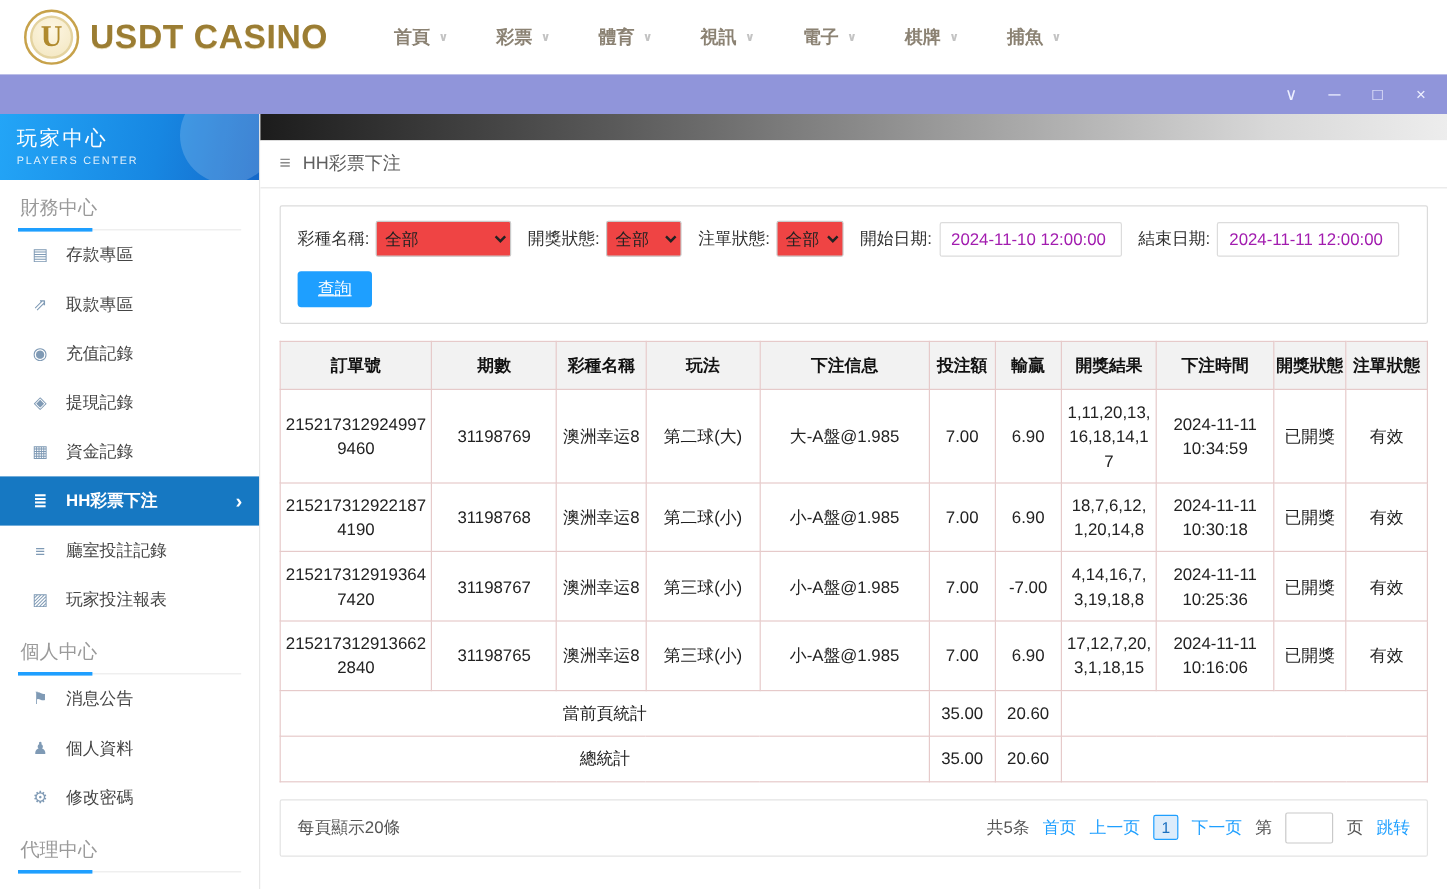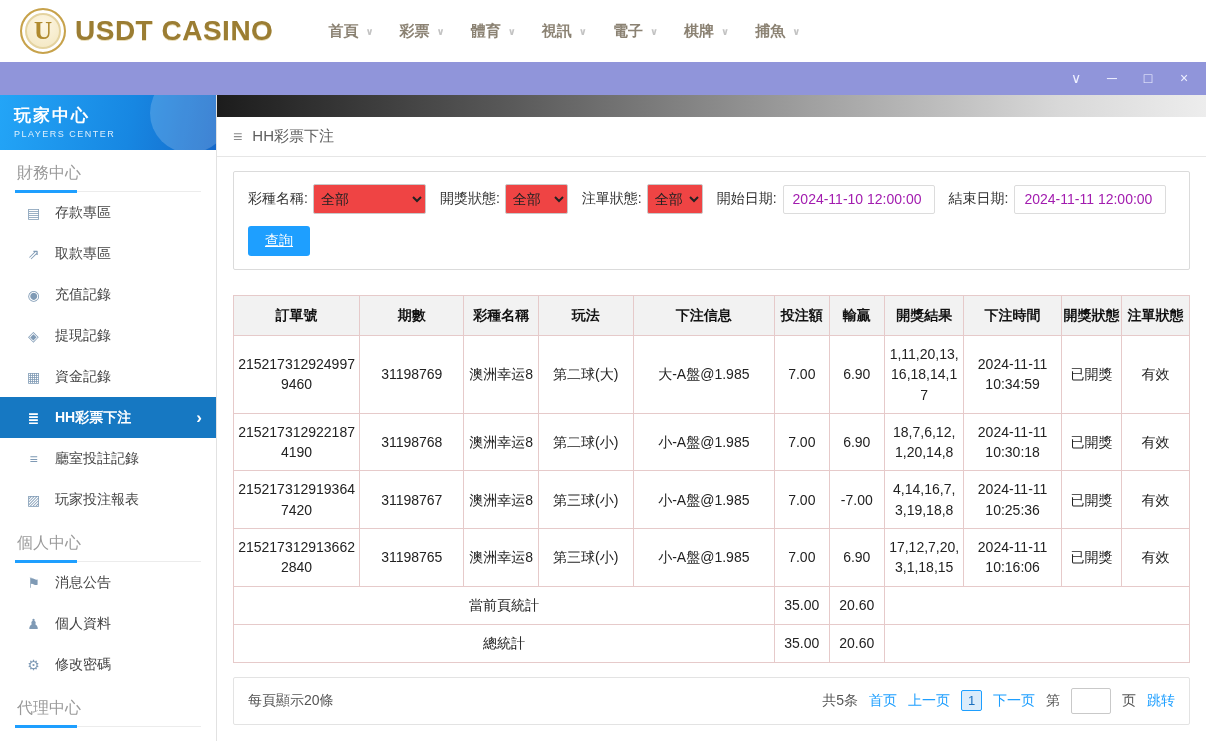--- a/index.html
+++ b/index.html
@@ -12,34 +12,34 @@
 
   
   .topnav{height:62px;display:flex;align-items:center;padding:0 20px;background:#fff;}
   .logo{display:flex;align-items:center;gap:9px;}
   .logo-circle{width:46px;height:46px;border-radius:50%;border:2px solid #c7a24b;
     box-shadow:inset 0 0 0 3px #fff,inset 0 0 0 5px #e4d3a0;
     display:flex;align-items:center;justify-content:center;color:#b08a2e;
     font-family:"Liberation Serif",serif;font-size:25px;font-weight:bold;
     background:radial-gradient(circle at 50% 35%,#fdf6e3,#f0e2b6);}
   .logo-text{font-size:28px;font-weight:bold;color:var(--brand-gold);letter-spacing:.5px;text-shadow:0 1px 0 #e8dcb8;}
-  .main-nav{display:flex;margin-left:55px;gap:26px;}
+  .main-nav{display:flex;margin-left:55px;gap:40px;}
   .nav-item{color:#8b8273;font-weight:bold;font-size:15px;display:flex;align-items:center;gap:7px;cursor:pointer;white-space:nowrap;}
   .nav-item .chev{color:#c3c3c3;font-size:10px;}
 
   
   .titlebar{height:33px;background:var(--titlebar);display:flex;align-items:center;justify-content:flex-end;padding-right:4px;}
   .win-btn{width:36px;text-align:center;color:#eef0ff;font-size:14px;cursor:pointer;line-height:33px;}
 
   
   .frame{display:flex;height:646px;}
   .sidebar{width:217px;background:#fff;border-right:1px solid #e2e2e2;overflow:hidden;flex:none;}
   .sb-header{height:55px;background:linear-gradient(100deg,#23a5f7 0%,#1787e2 60%,#1568c9 100%);color:#fff;padding:9px 14px;position:relative;overflow:hidden;}
   .sb-header::after{content:"";position:absolute;right:-14px;top:-22px;width:80px;height:80px;border-radius:50%;background:rgba(255,255,255,.18);}
-  .sb-title{font-size:17px;font-weight:bold;letter-spacing:2px;}
+  .sb-title{font-size:17px;font-weight:normal;letter-spacing:2px;}
   .sb-sub{font-size:9px;letter-spacing:1.5px;opacity:.85;margin-top:2px;}
   .section-title{margin:0 15px;padding:13px 2px 7px;font-size:16px;color:#9a9a9a;border-bottom:1px solid #ececec;position:relative;}
   .section-title::after{content:"";position:absolute;left:0;bottom:-2px;width:62px;height:3px;background:var(--accent);}
   .menu-item{height:41px;display:flex;align-items:center;padding:0 14px 0 25px;gap:13px;color:#444;cursor:pointer;font-size:14px;}
   .mi-icon{width:17px;text-align:center;color:#7f9ab5;font-size:14px;}
   .menu-item.active{background:var(--active-menu);color:#fff;font-weight:bold;}
   .menu-item.active .mi-icon{color:#fff;}
   .mi-arrow{margin-left:auto;font-size:17px;color:#fff;line-height:1;}
 
   
@@ -55,21 +55,21 @@
   .f-label{color:#333;margin-left:14px;white-space:nowrap;}
   .f-label:first-child{margin-left:0;}
   .filter-row select{height:30px;border:1px solid #c9c9c9;border-radius:2px;margin-left:5px;font-size:14px;color:#222;background:#ef4444;padding:0 3px;}
   select[data-name="lottery-name-select"]{width:113px;}
   select[data-name="draw-status-select"]{width:63px;}
   select[data-name="order-status-select"]{width:56px;}
   .filter-row input{height:29px;width:152px;border:1px solid #dcdcdc;border-radius:2px;margin-left:6px;padding:0 9px;font-size:14px;color:#a21caf;}
   .search-btn{margin-top:12px;height:30px;padding:0 17px;background:var(--accent);color:#fff;border:none;border-radius:3px;font-size:14px;cursor:pointer;text-decoration:underline;}
 
   
-  .bet-table{width:100%;border-collapse:collapse;table-layout:fixed;margin-top:25px;}
+  .bet-table{width:100%;border-collapse:collapse;table-layout:fixed;margin-top:14px;}
   .bet-table th{background:#f2f2f2;font-weight:bold;color:#111;height:40px;border:1px solid var(--table-border);font-size:14px;padding:2px 1px;}
   .bet-table td{border:1px solid var(--table-border);text-align:center;padding:8px 3px;line-height:1.45;color:#222;background:#fff;font-size:14px;}
   .bet-table td.wrap{word-break:break-all;}
   .bet-table th:nth-child(1){width:13.2%}
   .bet-table th:nth-child(2){width:10.9%}
   .bet-table th:nth-child(3){width:7.8%}
   .bet-table th:nth-child(4){width:9.9%}
   .bet-table th:nth-child(5){width:14.8%}
   .bet-table th:nth-child(6){width:5.7%}
   .bet-table th:nth-child(7){width:5.8%}

